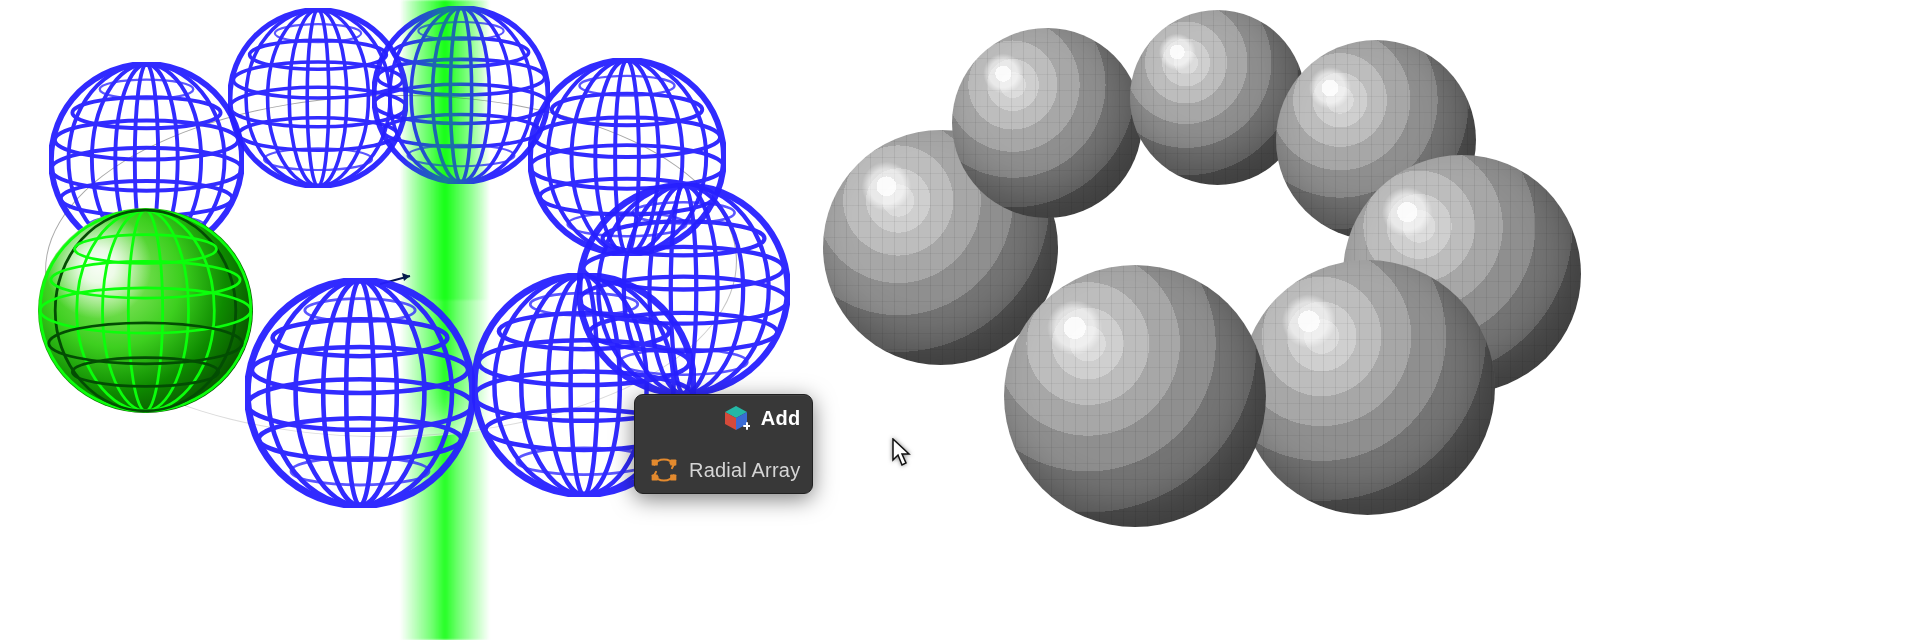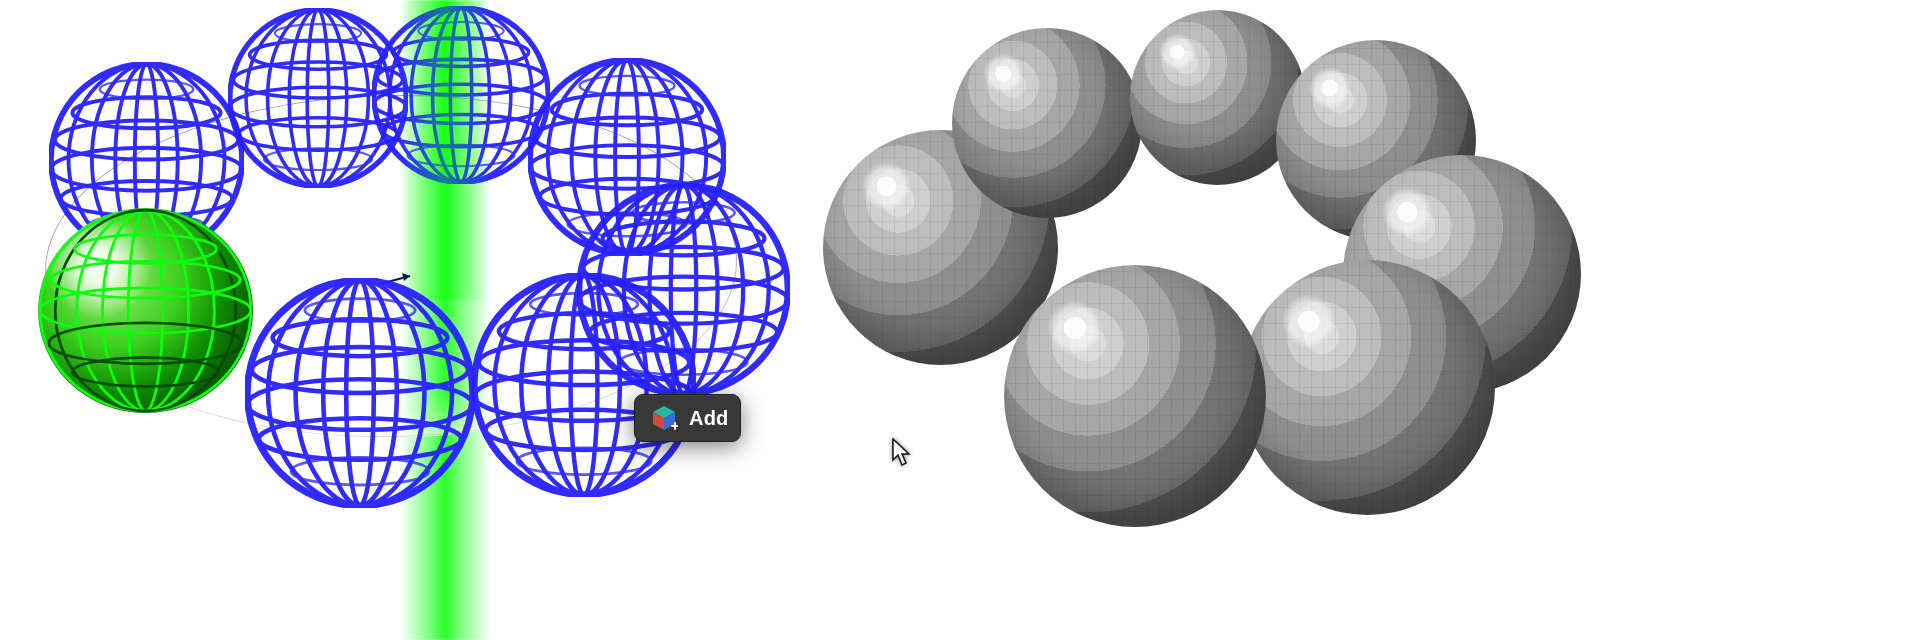--- a/index.html
+++ b/index.html
@@ -351,20 +351,41 @@
             <g stroke="#fff" stroke-width="2" stroke-linecap="round">
               <line x1="22" y1="22" x2="28" y2="22"></line>
               <line x1="25" y1="19" x2="25" y2="25"></line>
             </g>
           </svg>
         </span>
       </span>
       <span class="label add-label">Add</span>
     </div>
 
+    <div class="group">
+      <span class="icon-box">
+        <svg class="radial-array-icon" width="34" height="32" viewBox="0 0 34 32">
+          <g fill="none" stroke="#e38a2e" stroke-width="2.2" stroke-linecap="round">
+            <path d="M6 10 A12 10 0 0 1 28 10"></path>
+            <path d="M28 22 A12 10 0 0 1 6 22"></path>
+            <polyline points="28,10 24,8"></polyline>
+              <polyline points="28,10 26,14"></polyline>
+            <polyline points="6,22 10,24"></polyline>
+              <polyline points="6,22 8,18"></polyline>
+          </g>
+          <g fill="#e38a2e">
+            <rect x="3" y="4" width="7" height="7" rx="1"></rect>
+            <rect x="24" y="4" width="7" height="7" rx="1"></rect>
+            <rect x="3" y="21" width="7" height="7" rx="1"></rect>
+            <rect x="24" y="21" width="7" height="7" rx="1"></rect>
+          </g>
+        </svg>
+      </span>
+      <span class="label sub-label">Radial Array</span>
+    </div>
   </div>
 
   <div class="cursor">
     <svg viewBox="0 0 22 30">
       <polygon points="1,1 1,22 6,17 10,27 14,25 10,16 17,16" fill="#ffffff" stroke="#111" stroke-width="1.5"></polygon>
     </svg>
   </div>
 
 </div>
 

